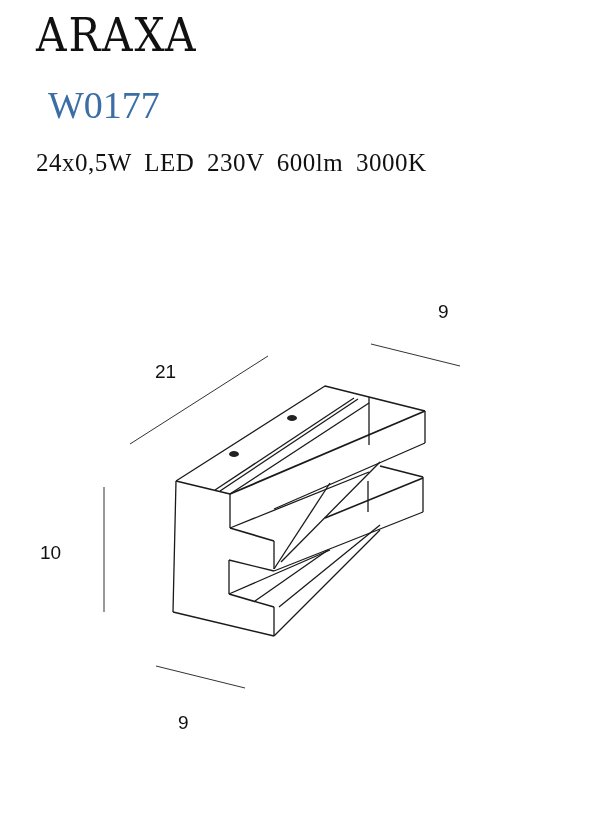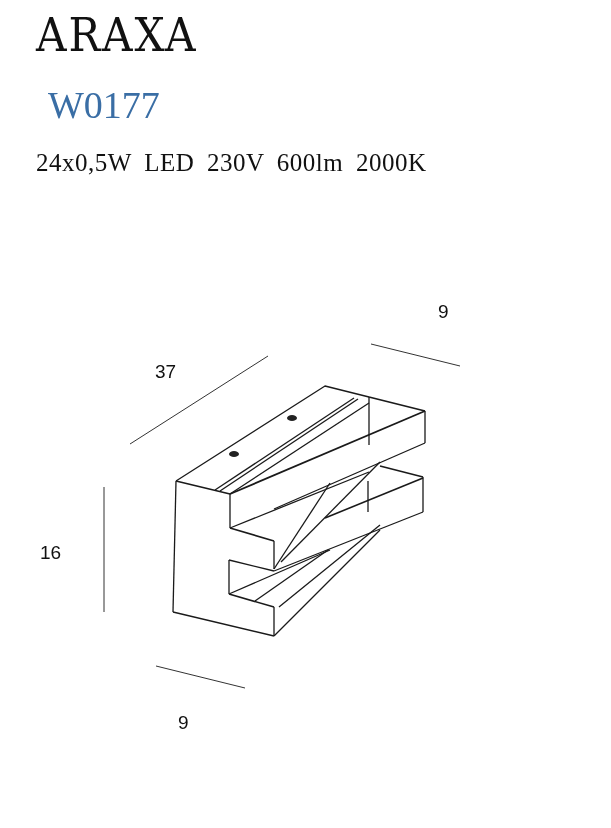--- a/index.html
+++ b/index.html
@@ -25,25 +25,25 @@
       position: absolute; font-family: "Liberation Sans", "DejaVu Sans", sans-serif;
       font-size: 19px; color: #111; line-height: 1;
     }
     svg { position: absolute; left: 0; top: 0; }
   </style>
 </head>
 <body>
 
 <div class="title">ARAXA</div>
 <div class="code">W0177</div>
-<div class="specs">24x0,5W  LED  230V  600lm  2000K</div>
+<div class="specs">24x0,5W  LED  230V  600lm  3000K</div>
 
 <div class="dim" style="left:438px; top:302px;">9</div>
-<div class="dim" style="left:155px; top:362px;">37</div>
-<div class="dim" style="left:40px; top:543px;">16</div>
+<div class="dim" style="left:155px; top:362px;">21</div>
+<div class="dim" style="left:40px; top:543px;">10</div>
 <div class="dim" style="left:178px; top:713px;">9</div>
 
 <svg width="611" height="828" viewBox="0 0 611 828">
   <g stroke="#333" stroke-width="1" fill="none">
     <line x1="371" y1="344" x2="460" y2="366"></line>
     <line x1="130" y1="444" x2="268" y2="356"></line>
     <line x1="104" y1="487" x2="104" y2="612"></line>
     <line x1="156" y1="666" x2="245" y2="688"></line>
   </g>
 

